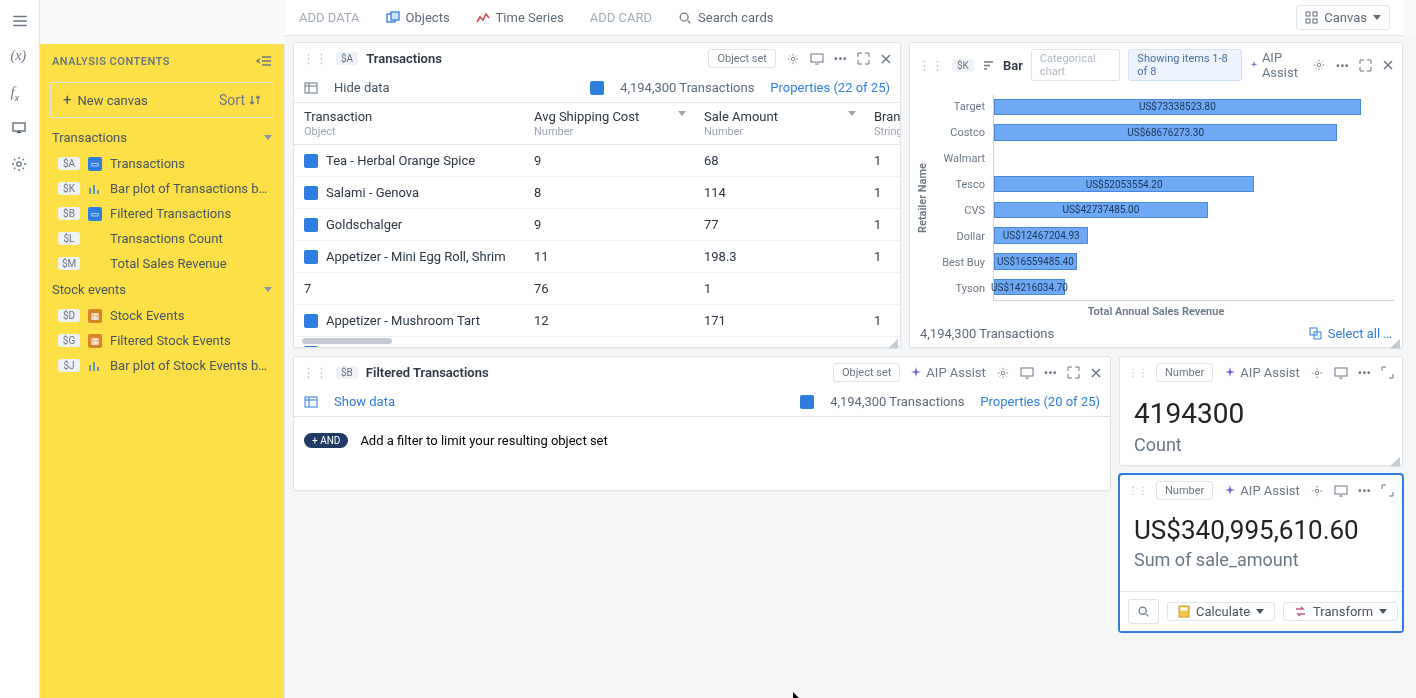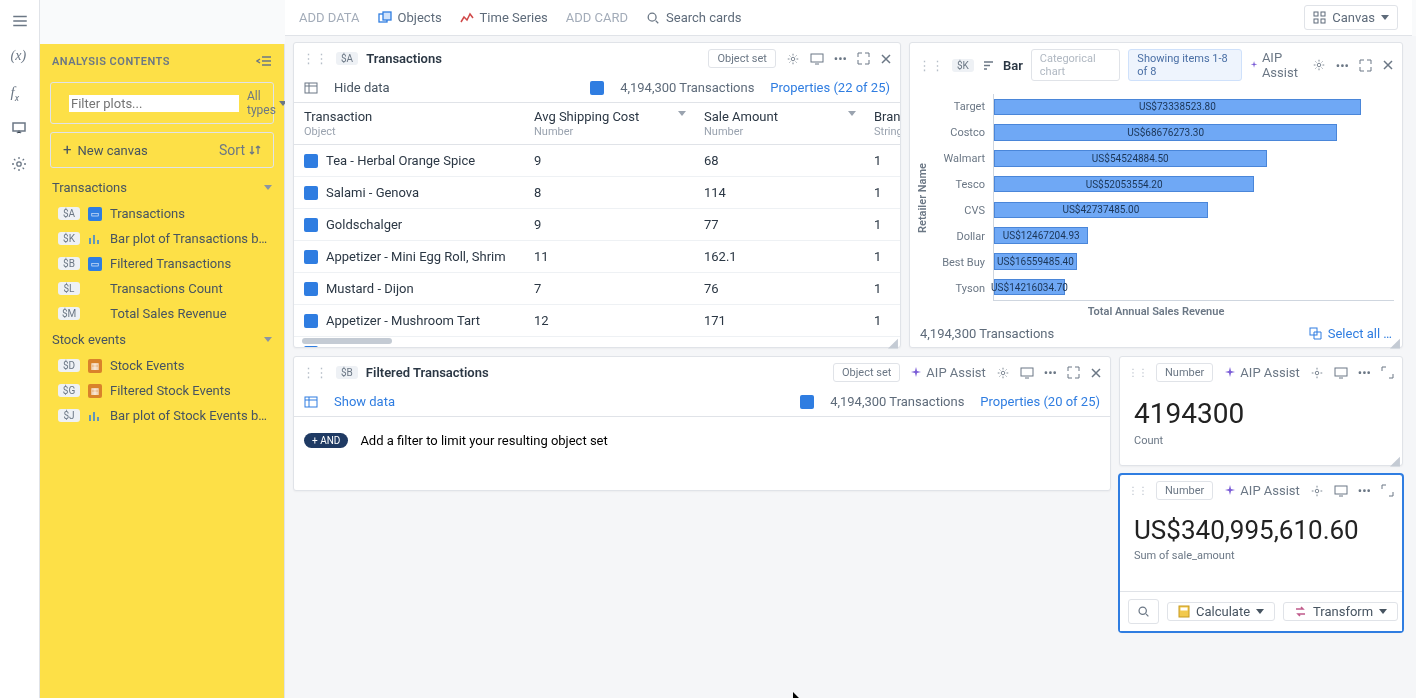--- a/index.html
+++ b/index.html
@@ -33,21 +33,21 @@
 .sb-group-head{display:flex;align-items:center;justify-content:space-between;padding:6px 12px;color:#475461;cursor:pointer;}
 .sb-item{display:flex;align-items:center;gap:8px;padding:5px 12px 5px 18px;cursor:pointer;color:#475461;}
 .sb-badge{font-size:10px;background:#eef1f5;color:#6b7785;border-radius:3px;padding:1px 4px;min-width:22px;text-align:center;}
 .sb-typeicon{width:14px;height:14px;border-radius:2px;display:flex;align-items:center;justify-content:center;color:#fff;font-size:9px;}
 .ti-blue{background:#2f7de1;}
 .ti-chart{background:none;color:#2f7de1;}
 .ti-cal{background:#d9822b;}
 .sb-item .label{white-space:nowrap;overflow:hidden;text-overflow:ellipsis;flex:1;}
 
 
-.topbar{position:absolute;left:285px;right:4px;top:0;height:36px;border-bottom:1px solid var(--border);display:flex;align-items:center;gap:18px;padding:0 14px;background:#fff;}
+.topbar{position:absolute;left:285px;right:12px;top:0;height:36px;border-bottom:1px solid var(--border);display:flex;align-items:center;gap:26px;padding:0 14px;background:#fff;}
 .topbar .linkbtn{display:flex;align-items:center;gap:6px;color:#5e6b7a;cursor:pointer;font-size:13px;}
 .topbar .linkbtn.muted{color:#a3acb9;}
 .topbar .spacer{flex:1;}
 
 
 .canvas{position:absolute;left:285px;right:0;top:36px;bottom:0;background:#f5f6f8;}
 
 
 .card{position:absolute;background:#fff;border:1px solid var(--border);border-radius:3px;display:flex;flex-direction:column;box-shadow:0 1px 2px rgba(0,0,0,.04);}
 .card-head{display:flex;align-items:center;padding:6px 8px;gap:8px;border-bottom:1px solid transparent;}
@@ -87,21 +87,21 @@
 .chart-foot .sel{color:#2f7de1;cursor:pointer;display:flex;align-items:center;gap:6px;}
 
 
 .filter-row{margin:16px 10px;display:flex;align-items:center;gap:12px;}
 .filter-row .andchip{background:#1f3a63;color:#fff;font-size:10px;border-radius:10px;padding:2px 8px;}
 .filter-row .hint{color:#000000;}
 
 
 .metric-body{padding:8px 14px 10px;flex:1;}
 .metric-val{font-size:28px;font-weight:400;color:#222;}
-.metric-lbl{font-size:11px;color:#6b7785;margin-top:4px;}
+.metric-lbl{font-size:18px;color:#6b7785;margin-top:4px;}
 
 
 .action-bar{position:absolute;left:0;right:0;bottom:0;height:40px;border-top:1px solid var(--border);display:flex;align-items:center;gap:8px;padding:0 8px;background:#fff;}
 .action-bar .abtn{display:flex;align-items:center;gap:6px;padding:1px 10px;border:1px solid var(--border);border-radius:3px;color:#475461;cursor:pointer;background:#fff;}
 .action-bar .iconbtn{padding:5px 8px;}
 .action-bar .red-cyl{width:16px;height:18px;background:#d33;border-radius:3px;margin-left:auto;}
 
 .chevron{width:0;height:0;border-left:4px solid transparent;border-right:4px solid transparent;border-top:5px solid currentColor;display:inline-block;}
 .card.selected{outline:2px solid #2f7de1;outline-offset:-1px;}
 .cursor{position:absolute;left:508px;top:656px;pointer-events:none;}
@@ -132,31 +132,20 @@
 </div>
 
 <div class="sidebar">
   <div class="sb-head">
     <span>ANALYSIS CONTENTS</span>
     <span style="color:#6b7785;">
         <svg width="16" height="14" viewBox="0 0 16 14">
           <path stroke="currentColor" stroke-width="1.5" d="M6 3h9M6 7h9M6 11h9"></path>
           <path stroke="currentColor" stroke-width="1.5" fill="none" d="M4 5L1 7l3 2"></path>
         </svg>
-      </span>
-  </div>
-  <div class="sb-filter">
-    <svg width="14" height="14" viewBox="0 0 16 16">
-        <circle cx="7" cy="7" r="4.5" fill="none" stroke="#8b95a3" stroke-width="1.5"></circle>
-        <path stroke="#8b95a3" stroke-width="1.5" d="M11 11l3 3"></path>
-      </svg>
-    <input placeholder="Filter plots..." style="">
-    <span class="types">
-        <span>All types</span>
-        <span class="chevron"></span>
       </span>
   </div>
   <div class="sb-newcanvas">
     <span class="l">
         <span style="font-size:15px;">+</span>
         <span>New canvas</span>
       </span>
     <span class="r">
         <span>Sort</span>
         <svg width="12" height="12" viewBox="0 0 12 12">
@@ -355,28 +344,24 @@
             <div class="td">9</div>
             <div class="td">77</div>
             <div class="td">1</div>
           </div>
           <div class="tbl-row">
             <div class="td">
               <span class="obj-ico"></span>
               <span>Appetizer - Mini Egg Roll, Shrim</span>
             </div>
             <div class="td">11</div>
-            <div class="td">162.1</div>
+            <div class="td">198.3</div>
             <div class="td">1</div>
           </div>
           <div class="tbl-row">
-            <div class="td">
-              <span class="obj-ico"></span>
-              <span>Mustard - Dijon</span>
-            </div>
             <div class="td">7</div>
             <div class="td">76</div>
             <div class="td">1</div>
           </div>
           <div class="tbl-row">
             <div class="td">
               <span class="obj-ico"></span>
               <span>Appetizer - Mushroom Tart</span>
             </div>
             <div class="td">12</div>
@@ -444,21 +429,20 @@
           <div>Walmart</div>
           <div>Tesco</div>
           <div>CVS</div>
           <div>Dollar</div>
           <div>Best Buy</div>
           <div>Tyson</div>
         </div>
       <div class="bars-area" id="bars-area">
           <div class="bar" style="left: 0px; width: 91.6732%; top: 2.25%; height: 8%;">US$73338523.80</div>
           <div class="bar" style="left: 0px; width: 85.8453%; top: 14.75%; height: 8%;">US$68676273.30</div>
-          <div class="bar" style="left: 0px; width: 68.1561%; top: 27.25%; height: 8%;">US$54524884.50</div>
           <div class="bar" style="left: 0px; width: 65.0669%; top: 39.75%; height: 8%;">US$52053554.20</div>
           <div class="bar" style="left: 0px; width: 53.4219%; top: 52.25%; height: 8%;">US$42737485.00</div>
           <div class="bar" style="left: 0px; width: 23.6117%; top: 64.75%; height: 8%;">US$12467204.93</div>
           <div class="bar" style="left: 0px; width: 20.6994%; top: 77.25%; height: 8%;">US$16559485.40</div>
           <div class="bar" style="left: 0px; width: 17.77%; top: 89.75%; height: 8%;">US$14216034.70</div>
         </div>
     </div>
     <div class="chart-xlabel">Total Annual Sales Revenue</div>
     <div class="chart-foot">
       <span>4,194,300 Transactions</span>

